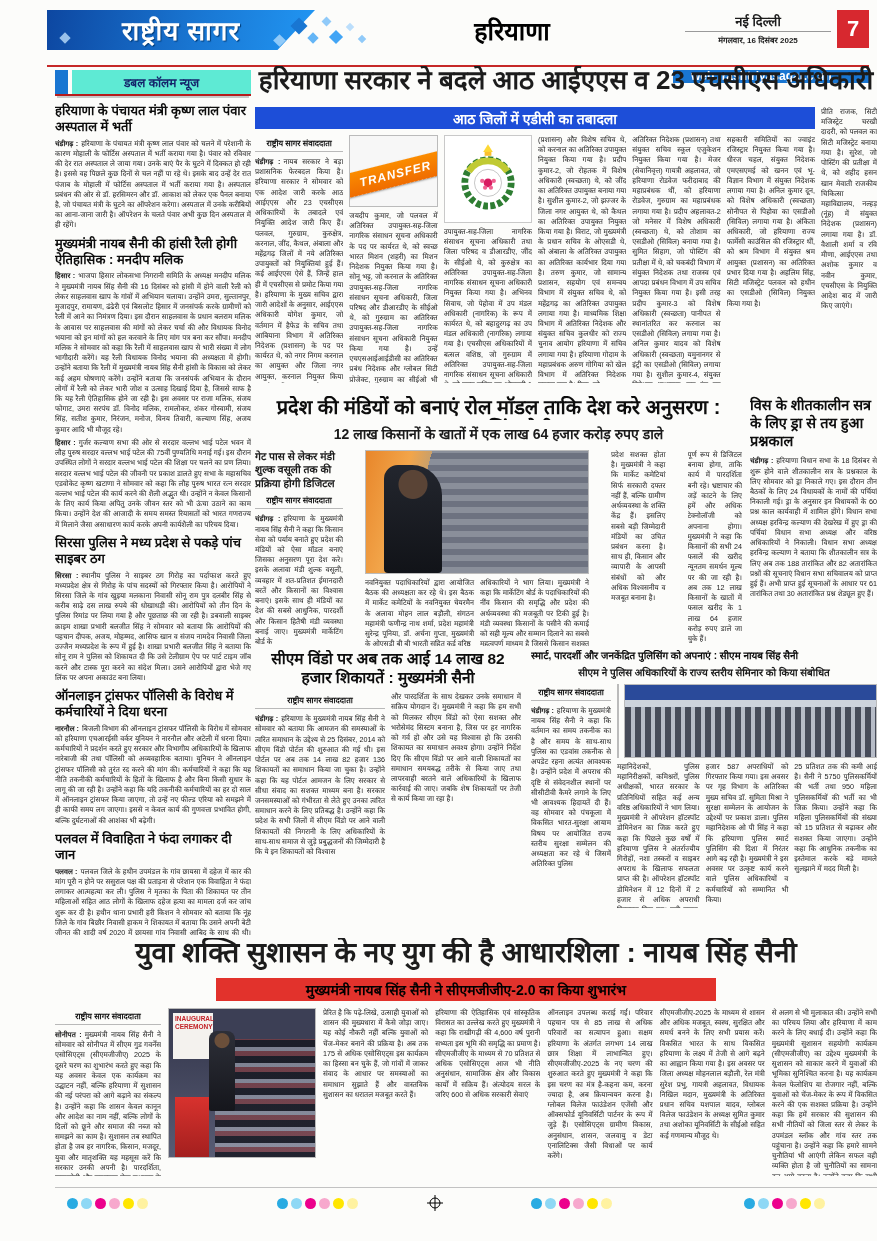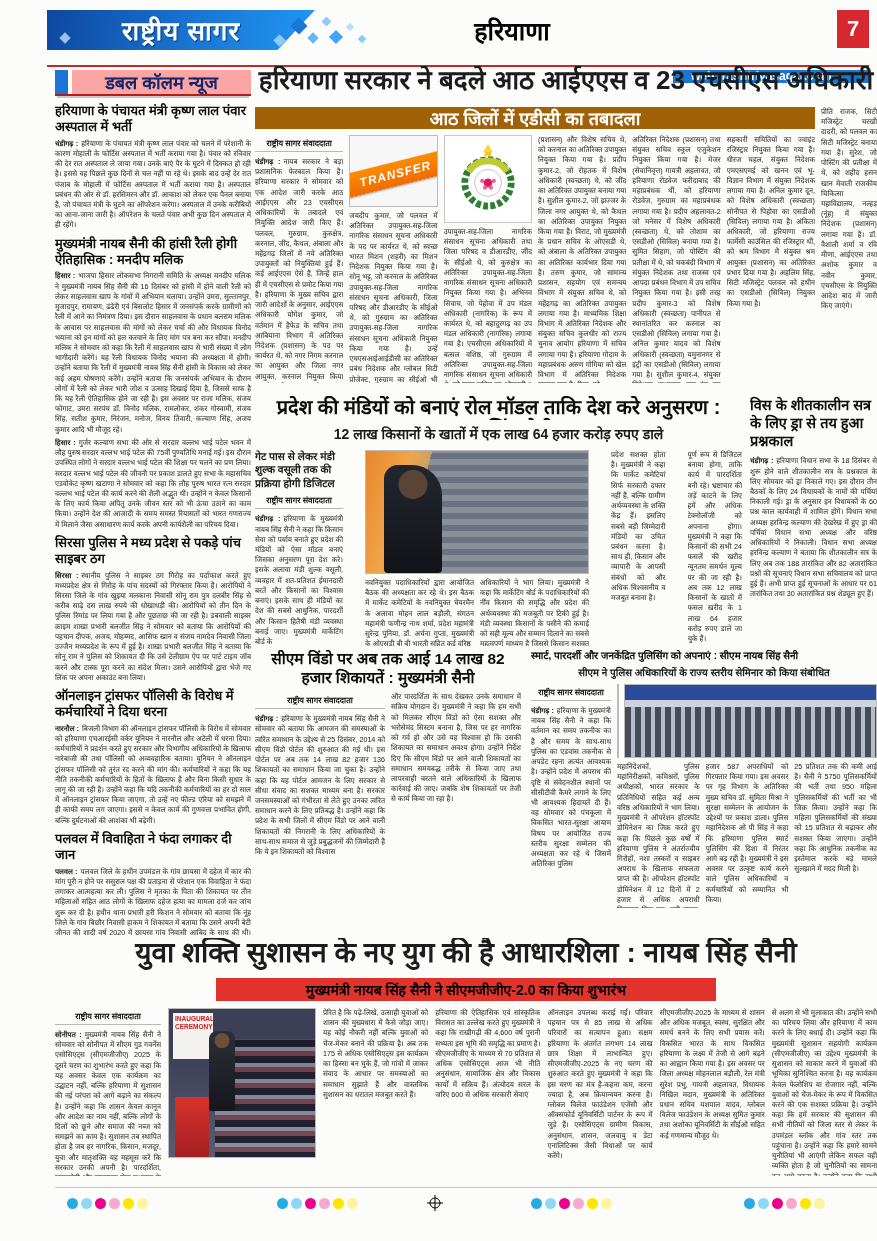--- a/index.html
+++ b/index.html
@@ -29,29 +29,29 @@
   .page-box{position:absolute;right:0;top:0;width:32px;height:38px;background:#d7282f;color:#fff;
     display:flex;align-items:center;justify-content:center;font-size:22px;font-weight:700;}
   .web-strip{position:absolute;right:0;top:40px;width:196px;height:13px;background:#1976d2;color:#fff;
     font-size:12px;font-weight:700;line-height:13px;padding-left:18px;box-sizing:border-box;margin-top:20px;}
   .red-rule{position:absolute;left:0;top:55px;width:100%;height:2px;background:#c62828;}
   
   #left-col{position:absolute;left:55px;top:70px;width:196px;height:866px;overflow:hidden;}
   .section-tag{display:flex;align-items:stretch;height:24px;margin-bottom:7px;
     border-bottom:2px solid #b71c1c;box-shadow:0 4px 0 -2px #c9c9c9;}
   .tag-sq{width:13px;background:#1976d2;margin-right:4px;}
-  .tag-bar{flex:1;background:#fca5a5;display:flex;align-items:center;justify-content:center;
-    font-size:18px;font-weight:700;color:#15246b;}
+  .tag-bar{flex:1;background:#5eead4;display:flex;align-items:center;justify-content:center;
+    font-size:12px;font-weight:700;color:#15246b;}
   .lc-art h3{font-size:13px;line-height:1.22;margin:5px 0 4px;}
   
   #main-art{position:absolute;left:255px;top:66px;width:622px;height:326px;overflow:hidden;}
   #main-art h1{font-size:26px;line-height:1.15;text-align:center;margin:0 0 7px;height:34px;overflow:hidden;}
   .main-flex{display:flex;gap:6px;height:278px;overflow:hidden;}
   .main-left{flex:1;min-width:0;}
-  .red-banner{height:22px;background:#a16207;color:#fff;font-size:18px;font-weight:700;
+  .red-banner{height:22px;background:#1d4ed8;color:#fff;font-size:14px;font-weight:700;
     display:flex;align-items:center;justify-content:center;margin-bottom:6px;}
   .mcols{display:grid;grid-template-columns:repeat(6,1fr);gap:6px;height:248px;overflow:hidden;}
   .mcol{min-width:0;overflow:hidden;}
   .main-col7{width:56px;overflow:hidden;}
   .img-transfer{height:70px;background:#f7f7f7;border:1px solid #c9c9c9;position:relative;overflow:hidden;margin-bottom:4px;}
   .ribbon{position:absolute;left:-18%;top:26px;width:140%;height:24px;
     background:linear-gradient(#fb8c00,#ef6c00);transform:rotate(-14deg);
     color:#fff;font-size:12px;font-style:italic;font-weight:700;letter-spacing:1px;
     display:flex;align-items:center;justify-content:center;box-shadow:0 1px 2px rgba(0,0,0,.35);}
   .img-emblem{height:86px;border:1px solid #c9c9c9;background:#fff;display:flex;align-items:center;justify-content:center;margin-bottom:4px;}
@@ -133,20 +133,24 @@
 
   <div class="dia" style="left:228px;top:26px;width:9px;height:9px;background:#90caf9;"></div>
   <div class="dia" style="left:246px;top:10px;width:12px;height:12px;background:#1976d2;"></div>
   <div class="dia" style="left:262px;top:24px;width:8px;height:8px;background:#64b5f6;"></div>
   <div class="dia" style="left:276px;top:8px;width:7px;height:7px;background:#90caf9;"></div>
   <div class="dia" style="left:284px;top:22px;width:10px;height:10px;background:#42a5f5;"></div>
   <div class="dia" style="left:300px;top:14px;width:6px;height:6px;background:#bbdefb;"></div>
   <div class="dia" style="left:312px;top:26px;width:6px;height:6px;background:#90caf9;"></div>
   <div class="dia" style="left:14px;top:24px;width:8px;height:8px;background:#bbdefb;opacity:.8;"></div>
   <div class="section-title">हरियाणा</div>
+  <div class="date-block">
+    <div class="date-city">नई दिल्ली</div>
+    <div class="date-date">मंगलवार, 16 दिसंबर 2025</div>
+  </div>
   <div class="page-box">7</div>
   <div class="web-strip">web: rashtriyasagar.com</div>
   <div class="red-rule"></div>
 </div>
 
 <div id="left-col">
   <div class="section-tag">
     <div class="tag-sq"></div>
     <div class="tag-bar">डबल कॉलम न्यूज</div>
   </div>

